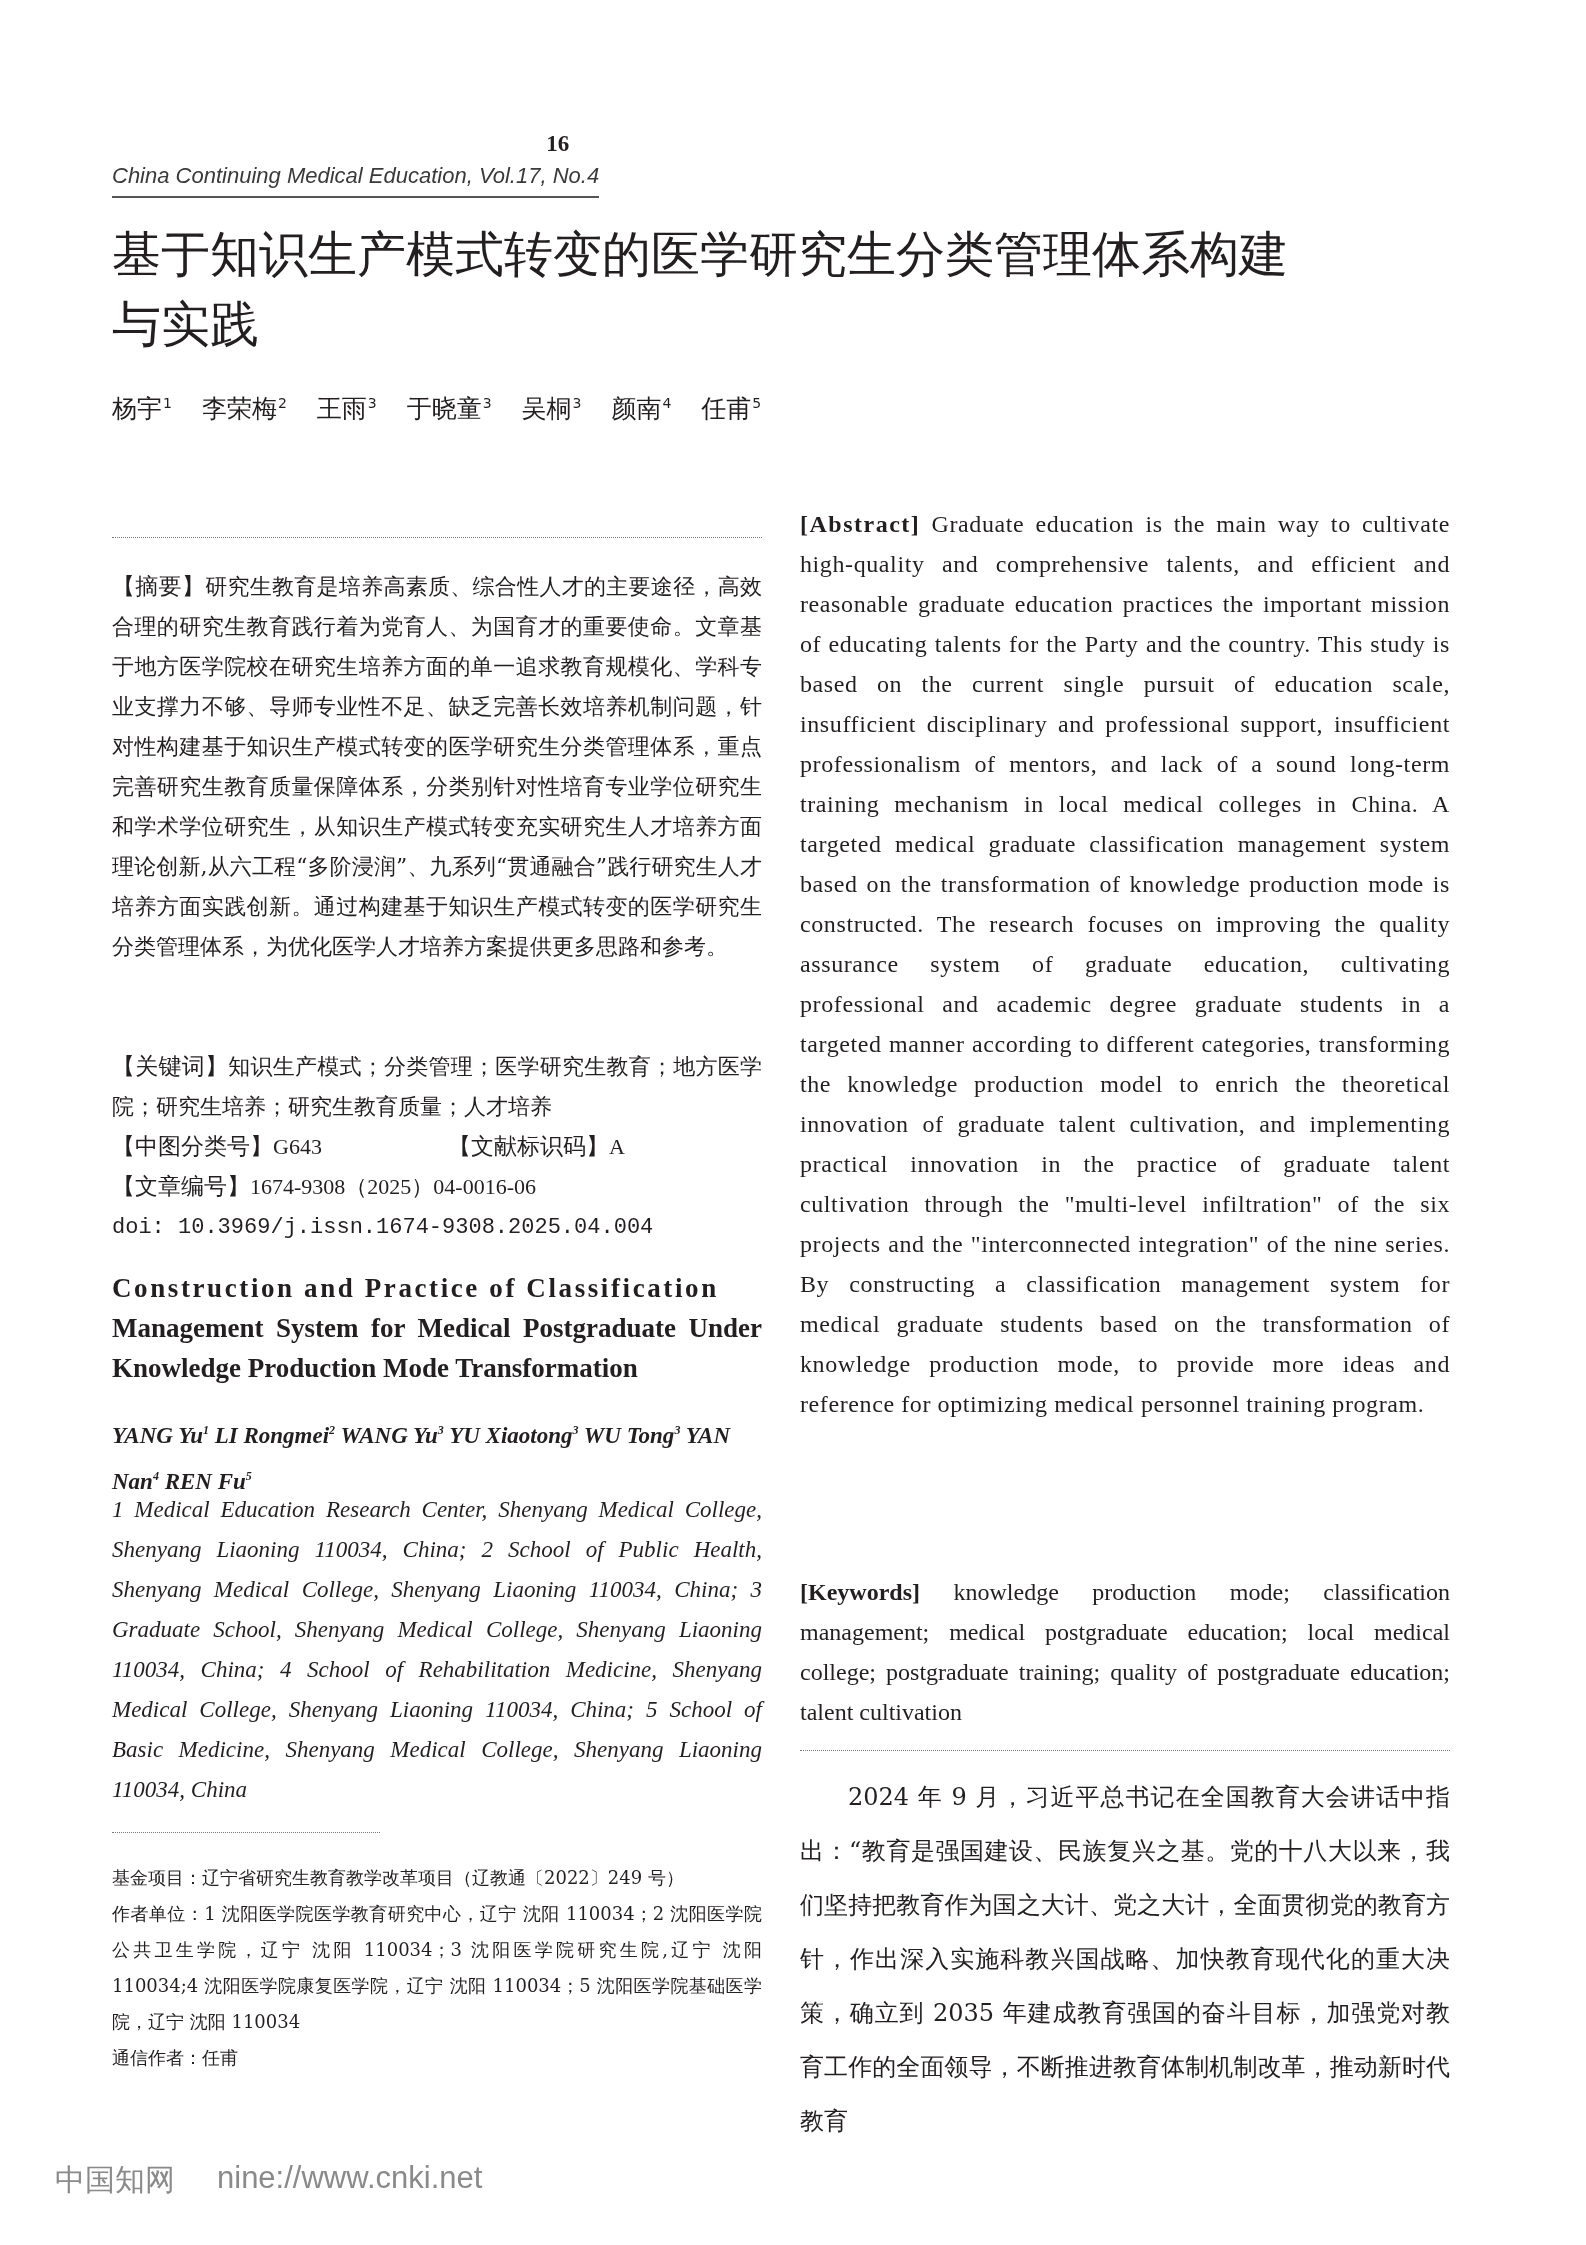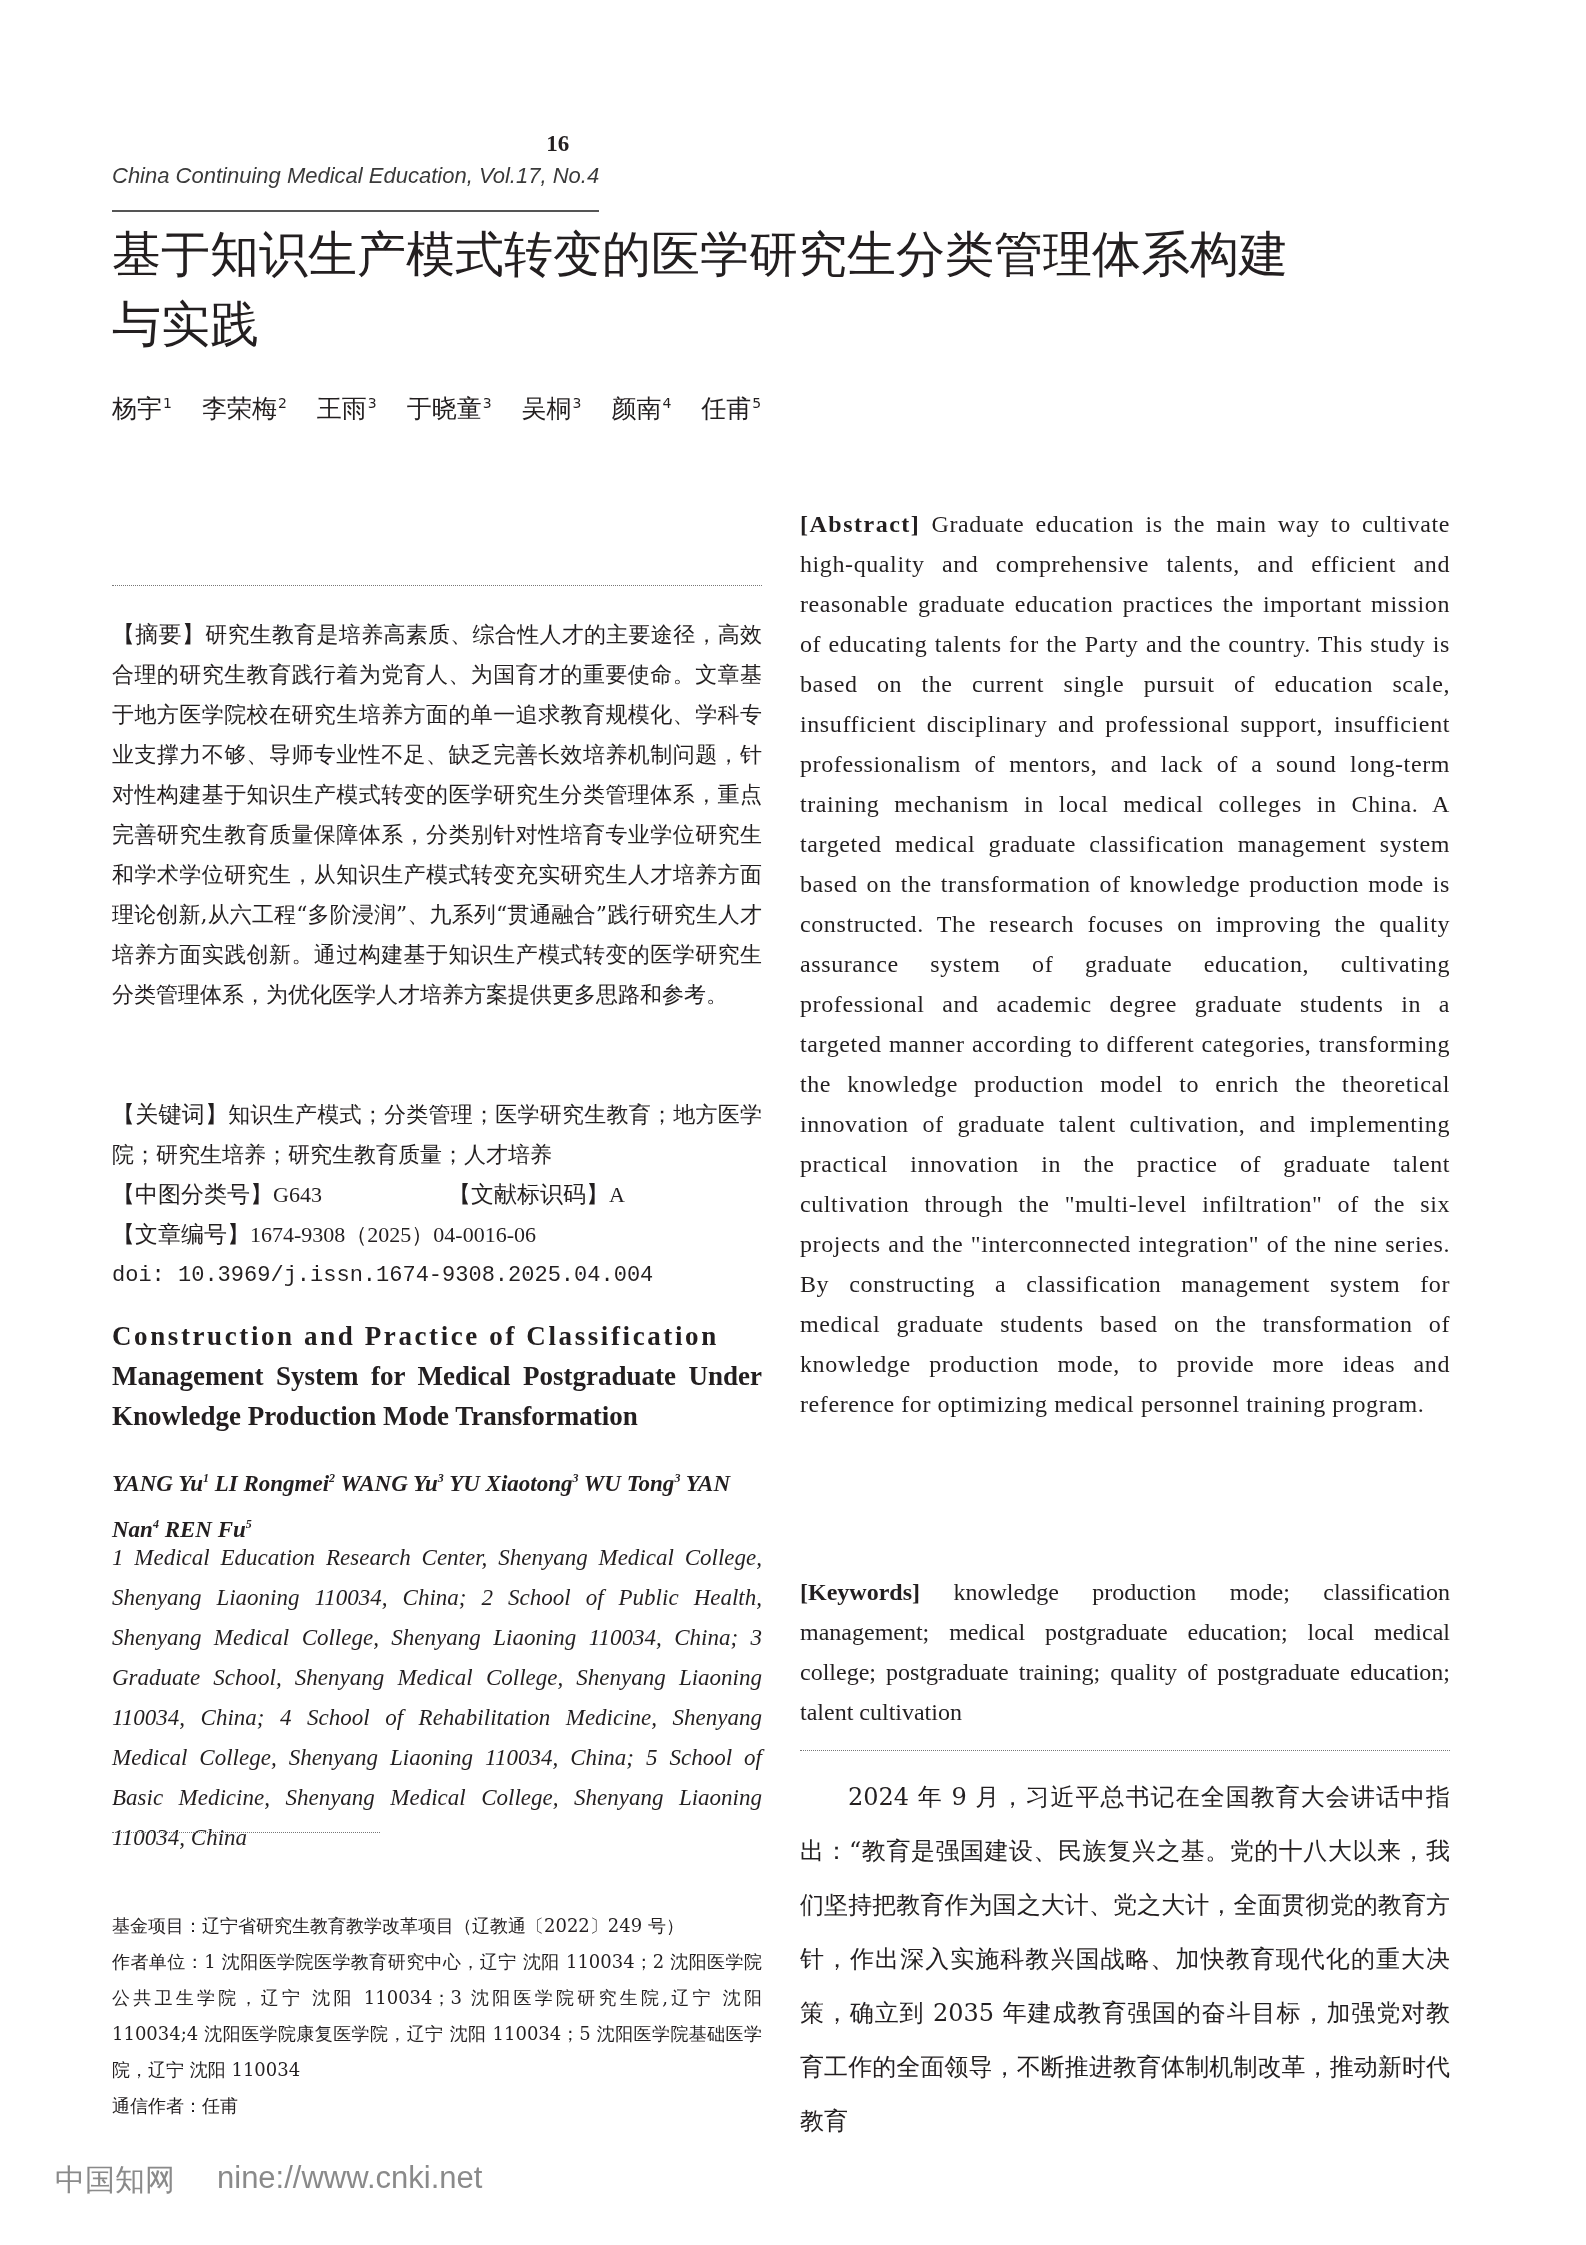--- a/index.html
+++ b/index.html
@@ -6,30 +6,30 @@
   body {
     width: 1586px; height: 2245px; position: relative; overflow: hidden;
     color: #231f20;
     font-family: "DejaVu Serif", "Liberation Serif", serif;
   }
   .abs { position: absolute; }
 
   
   .running-header { left: 112px; top: 128px; height: 40px; display: flex; align-items: flex-end; flex-direction: column; }
   .page-num { font-family: "Liberation Serif", serif; font-weight: bold; font-size: 23px; color: #231f20; margin-right: 30px; line-height: 32px; }
-  .journal-name { font-family: "Liberation Sans", sans-serif; font-style: italic; font-size: 22px; color: #3a3a3a; line-height: 32px; border-bottom: 2px solid #555; padding-bottom: 18px; }
+  .journal-name { font-family: "Liberation Sans", sans-serif; font-style: italic; font-size: 22px; color: #3a3a3a; line-height: 32px; border-bottom: 2px solid #555; padding-bottom: 4px; }
 
   
   .cn-title { left: 112px; top: 220px; width: 1300px; font-family: "DejaVu Sans", sans-serif; font-size: 49px; line-height: 70px; letter-spacing: 0px; color: #231f20; font-weight: 500; }
   .cn-authors { left: 112px; top: 392px; font-family: "DejaVu Sans", sans-serif; font-size: 25px; color: #231f20; }
   .cn-authors .au { margin-right: 22px; }
   .cn-authors sup { font-size: 14px; vertical-align: super; margin-left: 1px; }
 
   
-  .col-left { left: 112px; width: 650px; margin-top: 48px; }
+  .col-left { left: 112px; width: 650px; }
   .col-right { left: 800px; width: 650px; }
   .dotted { border-top: 1.5px dotted #777; height: 0; }
 
   .cn-body { font-family: "DejaVu Serif", serif; font-size: 22px; line-height: 40px; text-align: justify; color: #231f20; }
   .label-cn { font-family: "DejaVu Sans", sans-serif; font-size: 23px; color: #231f20; }
 
   .meta-line { font-family: "DejaVu Serif", serif; font-size: 22px; line-height: 40px; }
   .doi { font-family: Liberation Mono, monospace; font-size: 22px; line-height: 40px; color: #231f20; }
 
   .en-title { font-family: "Liberation Serif", serif; font-weight: bold; font-size: 27px; line-height: 40px; color: #231f20; text-align: justify; }

